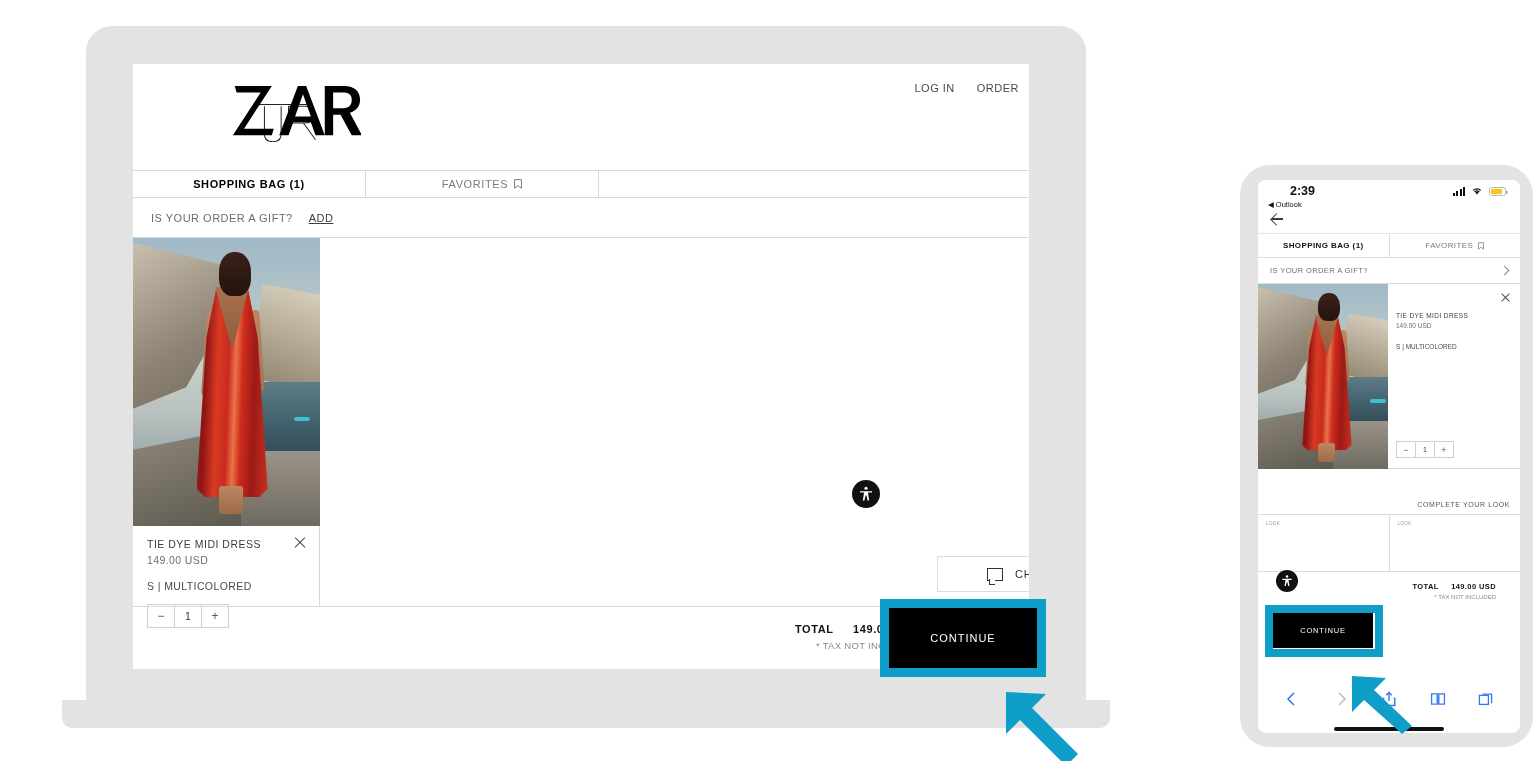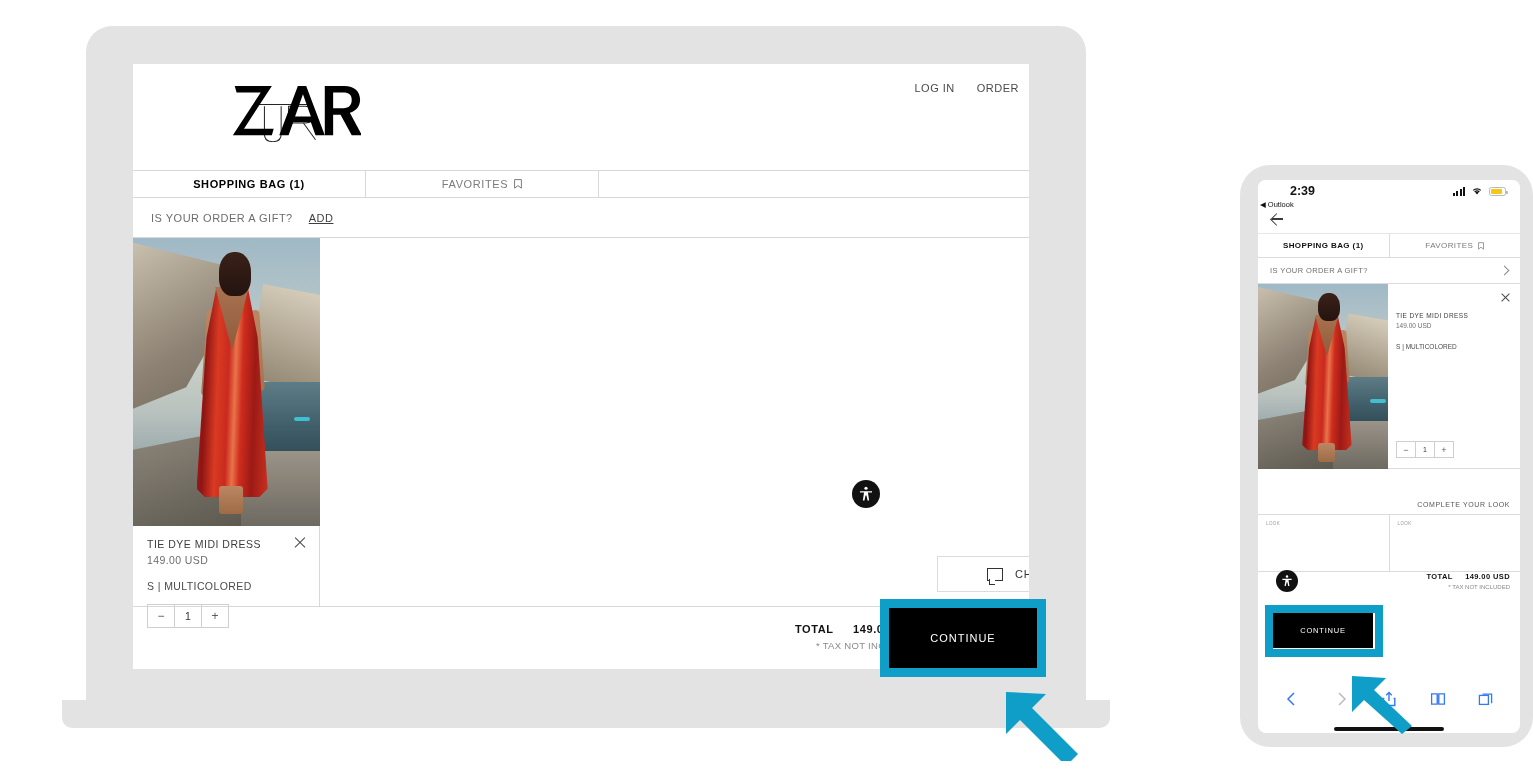--- a/index.html
+++ b/index.html
@@ -165,21 +165,21 @@
     width:293px; height:582px; background:#e3e3e3;
     border-radius: 30px 30px 30px 30px;
   }
   .phone-screen {
     position:absolute; left:1258px; top:180px;
     width:262px; height:553px; background:#fff;
     border-radius:8px; overflow:hidden;
   }
   .ph-status { height:28px; position:relative; background:#fff; }
   .ph-time { position:absolute; left:32px; top:4px; font-size:12.5px; font-weight:bold; color:#111; }
-  .ph-back-app { position:absolute; left:2px; top:20px; font-size:7.5px; color:#111; }
+  .ph-back-app { position:absolute; left:10px; top:20px; font-size:7.5px; color:#111; }
   .ph-icons { position:absolute; right:14px; top:6px; display:flex; align-items:center; gap:6px; }
   .sigbars { display:flex; align-items:flex-end; gap:1.4px; height:9px; }
   .sigbars i { width:2px; background:#111; display:block; }
   .sigbars i:nth-child(1){height:3px;} .sigbars i:nth-child(2){height:5px;}
   .sigbars i:nth-child(3){height:7px;} .sigbars i:nth-child(4){height:9px;}
   .batt { width:17px; height:9px; border:1px solid #b9b9b9; border-radius:2.5px; position:relative; }
   .batt i { position:absolute; left:1px; top:1px; bottom:1px; width:11px; background:#f6c615; border-radius:1px; }
   .batt:after { content:''; position:absolute; right:-3px; top:3px; width:1.6px; height:3px; background:#b9b9b9; border-radius:0 1px 1px 0; }
 
   .ph-navbar { height:26px; position:relative; border-bottom:1px solid #e6e6e6; }
@@ -218,22 +218,22 @@
   .ph-cyl span { position:absolute; right:10px; bottom:6px; font-size:7px; letter-spacing:.6px; color:#555; }
 
   .ph-looks { display:flex; height:56px; }
   .ph-look { flex:1; border-right:1px solid #dcdcdc; position:relative; }
   .ph-look:last-child{ border-right:none; }
   .ph-look span { position:absolute; left:8px; top:6px; font-size:4.5px; letter-spacing:.4px; color:#9a9a9a; }
   .ph-a11y { position:absolute; left:18px; top:19px; width:22px; height:22px; border-radius:50%;
              background:#111; display:flex; align-items:center; justify-content:center; cursor:pointer; z-index:6; }
   .ph-a11y svg { width:14px; height:14px; }
 
-  .ph-footer { height:38px; position:relative; display:flex; align-items:flex-start;
-               justify-content:flex-end; padding-right:10px; border-top:1px solid #dcdcdc; }
+  .ph-footer { height:38px; position:relative; display:flex; align-items:center;
+               justify-content:flex-end; padding-right:24px; border-top:1px solid #dcdcdc; }
   .ph-tot { font-size:7.5px; font-weight:bold; letter-spacing:.4px; color:#111; text-align:right; }
   .ph-tot .amt { margin-left:10px; }
   .ph-tax { font-size:6px; color:#8a8a8a; margin-top:3px; text-align:right; }
 
   .continue-ph {
     position:absolute; left:1273px; top:613px; width:100px; height:35px;
     background:#000; color:#fff; display:flex; align-items:center; justify-content:center;
     font-size:7.5px; letter-spacing:.8px; cursor:pointer; z-index:14;
   }
   .hl-ph {

